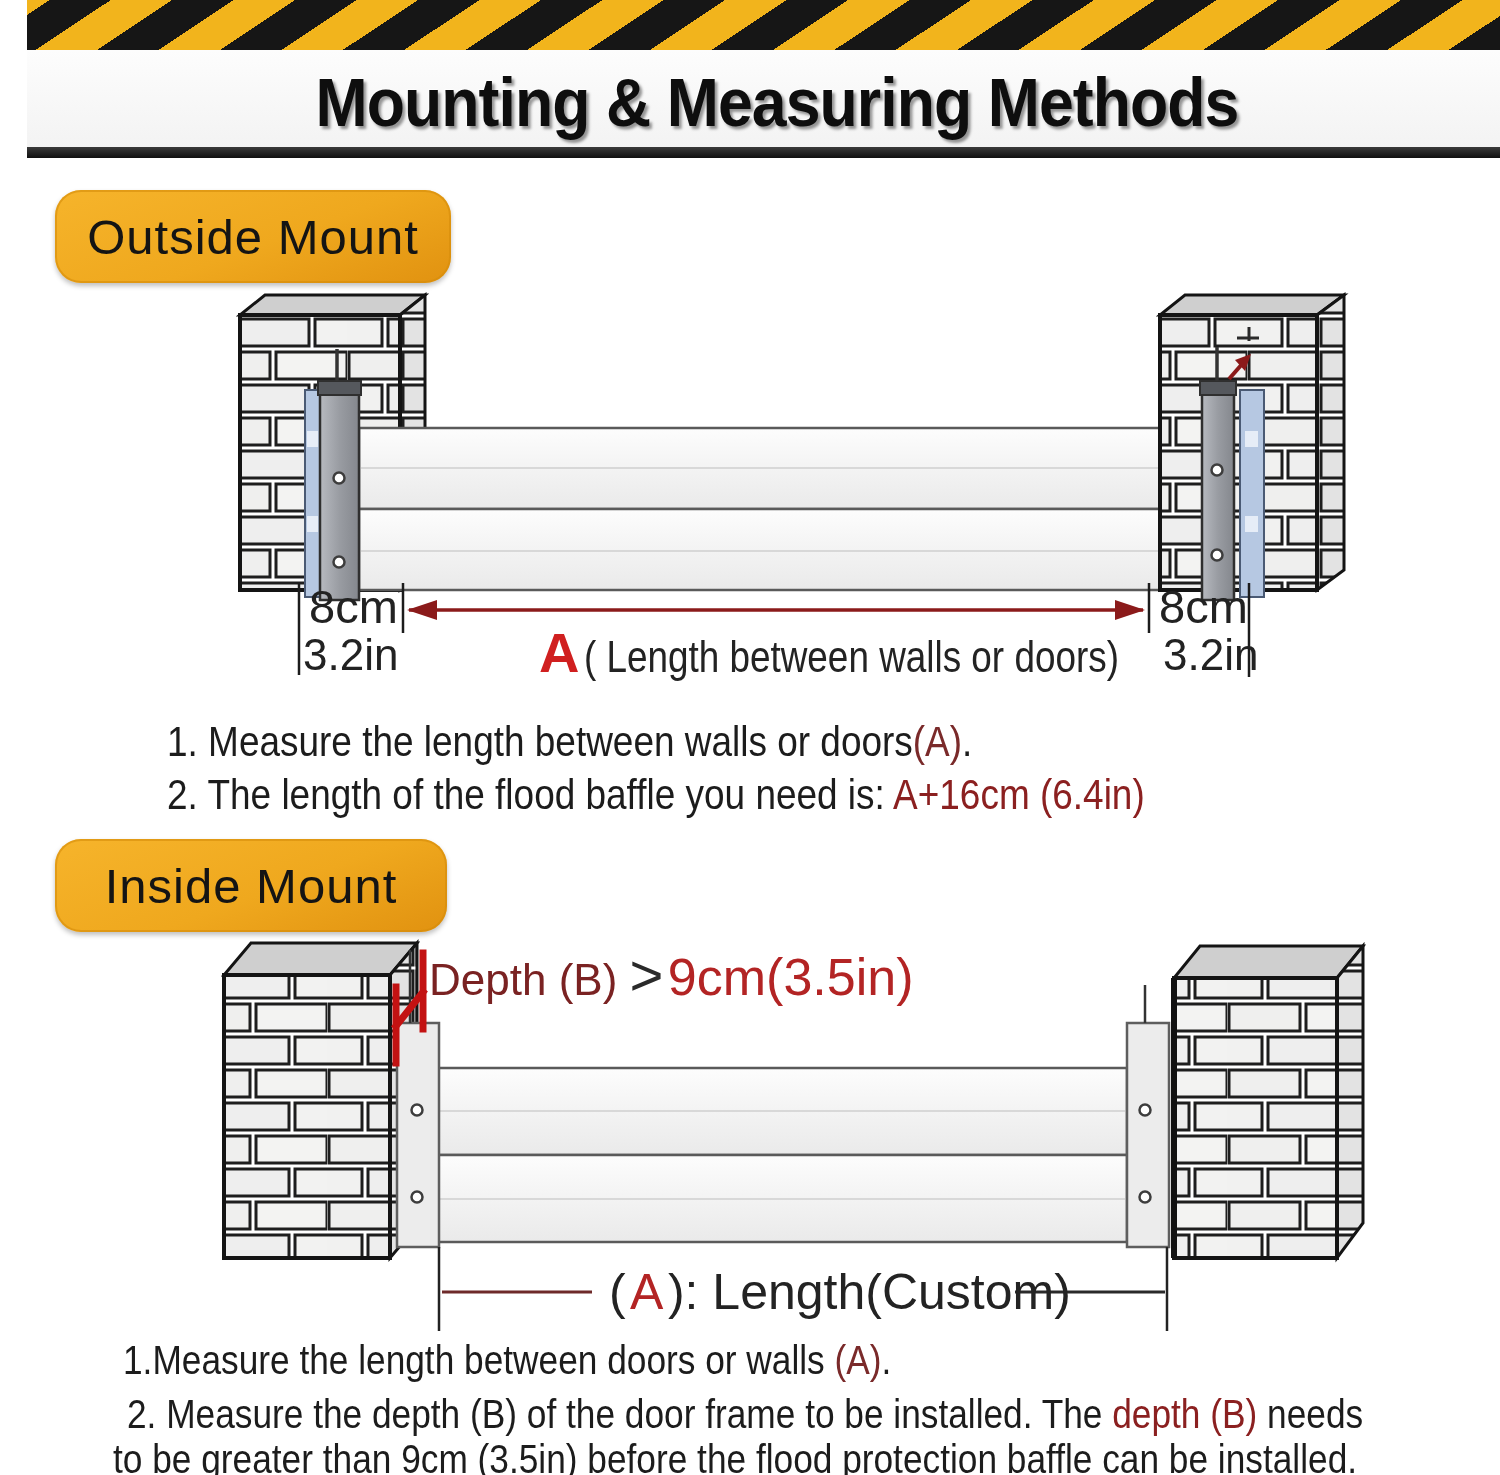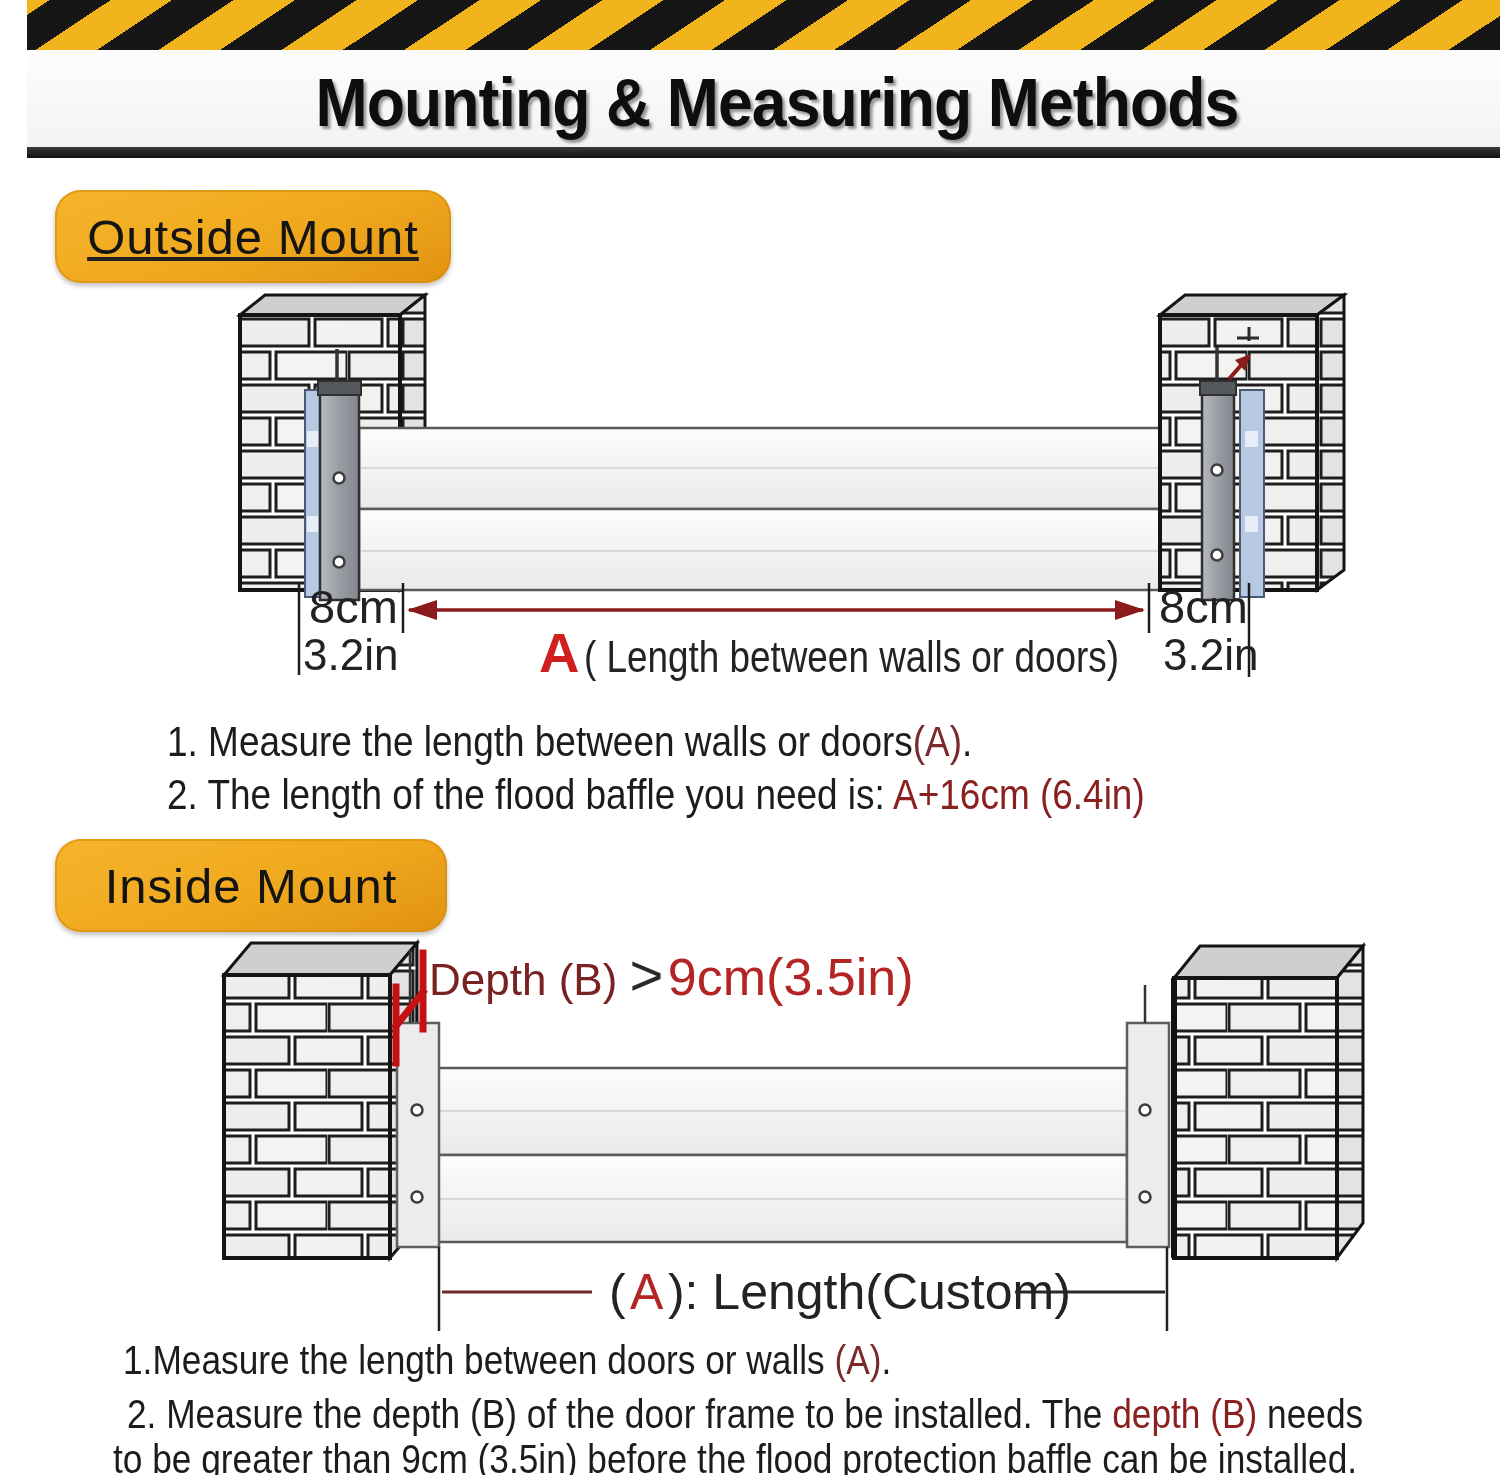--- a/index.html
+++ b/index.html
@@ -20,21 +20,21 @@
       text-shadow:3px 3px 3px rgba(0,0,0,0.40), -1px -1px 0 rgba(255,255,255,0.7);}
   #title-rule{position:absolute;left:0;top:147px;width:1500px;height:11px;
       background:linear-gradient(180deg,#3a3a3a,#101010);}
 
   
   .badge{position:absolute;border-radius:26px;
       background:linear-gradient(160deg,#f6b42b 0%,#efa81e 55%,#e19210 100%);
       box-shadow:0 3px 5px rgba(0,0,0,0.25), inset 0 0 0 2px rgba(214,140,10,0.6);
       display:flex;align-items:center;justify-content:center;}
   .badge span{font-size:49px;color:#141414;letter-spacing:1px;}
-  #badge-outside{left:28px;top:190px;width:396px;height:93px;text-decoration:underline;}
+  #badge-outside{left:28px;top:190px;width:396px;height:93px;}
   #badge-inside{left:28px;top:839px;width:392px;height:93px;}
 
   
   .diagram{position:absolute;}
   #diagram-outside{left:170px;top:283px;}
   #diagram-inside{left:150px;top:935px;}
   svg text{font-family:"Liberation Sans","DejaVu Sans",sans-serif;}
 
   
   .step{position:absolute;white-space:nowrap;font-size:42px;line-height:1;color:#1c1c1c;

